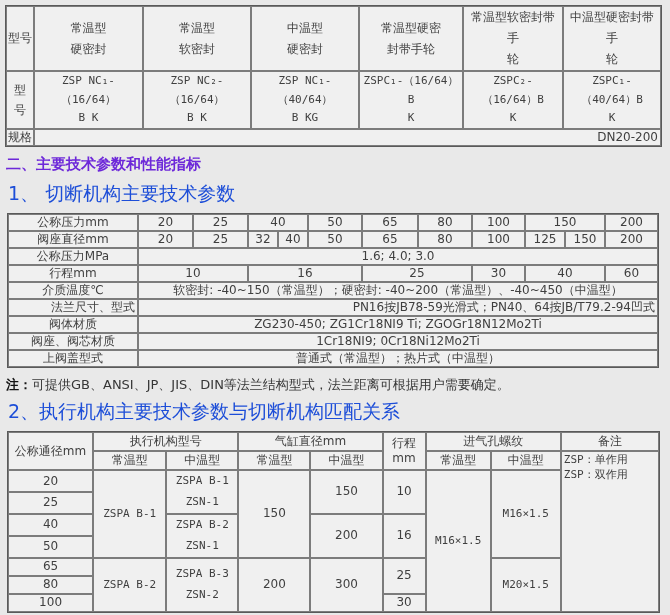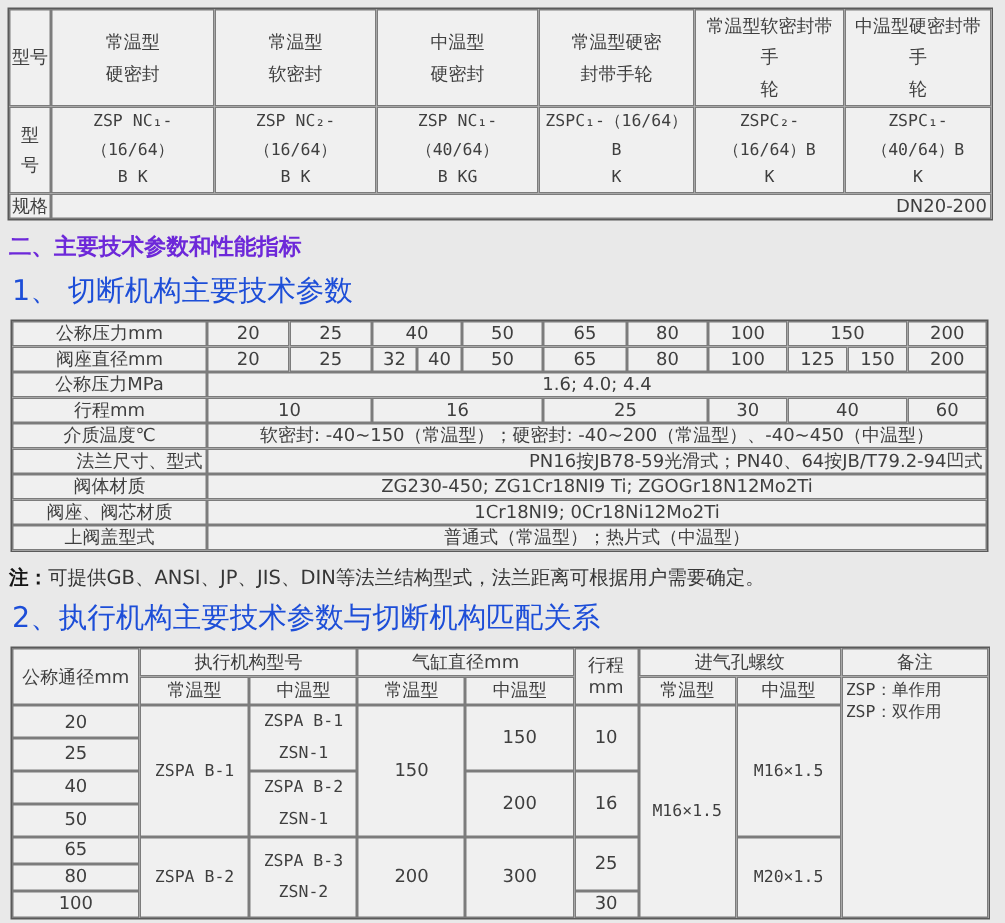--- a/index.html
+++ b/index.html
@@ -154,21 +154,21 @@
     <td>50</td>
     <td>65</td>
     <td>80</td>
     <td>100</td>
     <td>125</td>
     <td>150</td>
     <td>200</td>
   </tr>
   <tr>
     <td>公称压力MPa</td>
-    <td colspan="11">1.6; 4.0; 4.4</td>
+    <td colspan="11">1.6; 4.0; 3.0</td>
   </tr>
   <tr>
     <td>行程mm</td>
     <td colspan="2">10</td>
     <td colspan="3">16</td>
     <td colspan="2">25</td>
     <td>30</td>
     <td colspan="2">40</td>
     <td>60</td>
   </tr>

